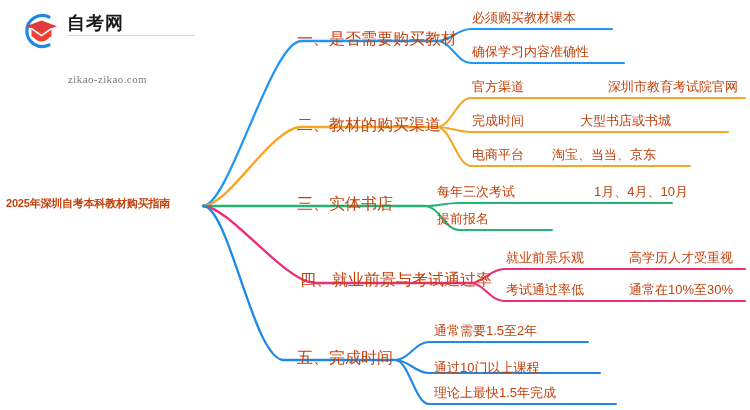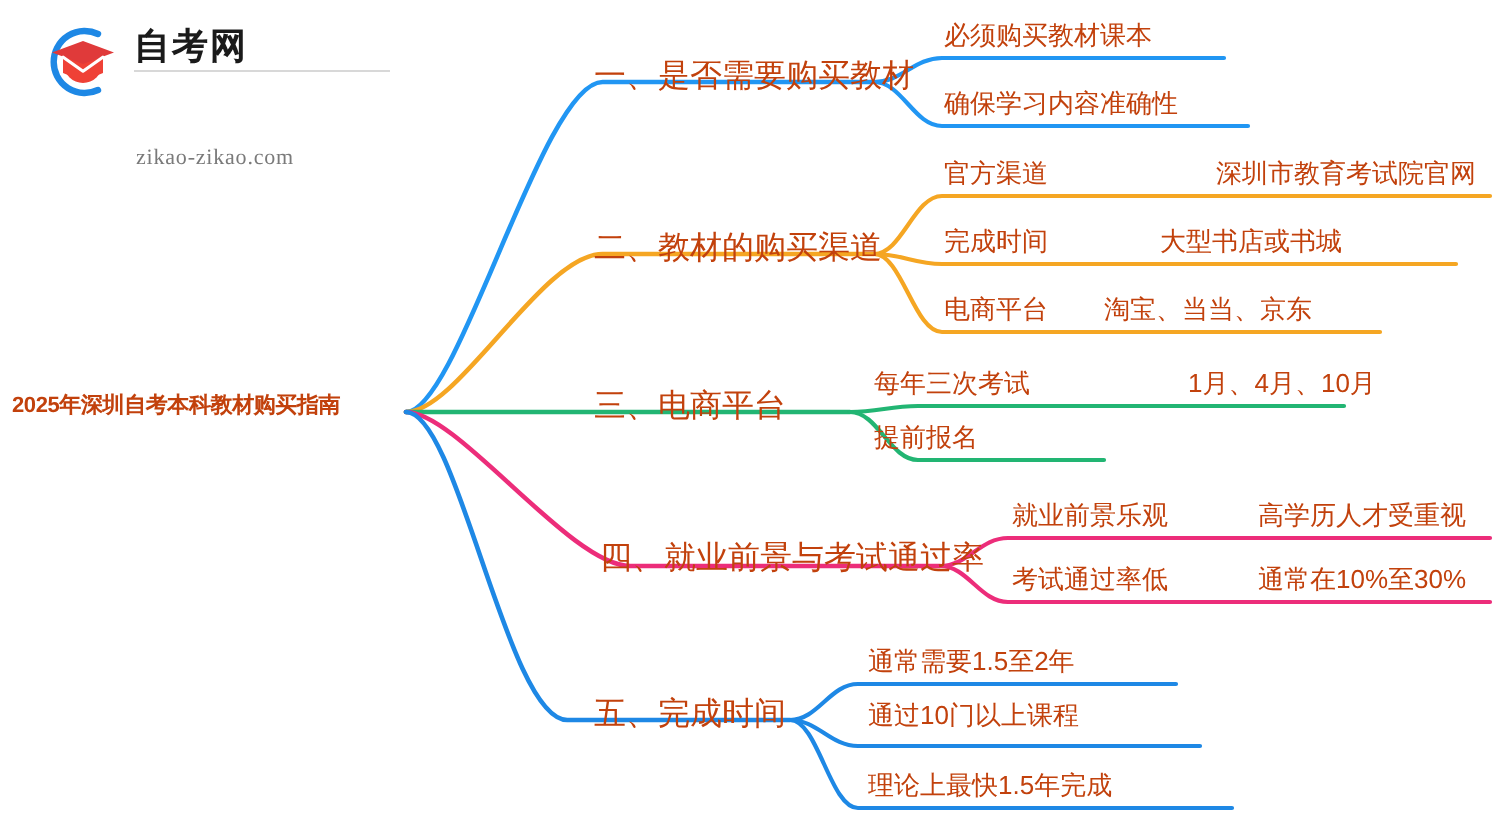--- a/index.html
+++ b/index.html
@@ -148,28 +148,28 @@
       <div class="mm-label branch-label" style="left: 297px; top: 31px;">一、是否需要购买教材</div>
       <div class="mm-label child-label" style="left: 472px; top: 11px;">必须购买教材课本</div>
       <div class="mm-label child-label" style="left: 472px; top: 45px;">确保学习内容准确性</div>
       <div class="mm-label branch-label" style="left: 297px; top: 117px;">二、教材的购买渠道</div>
       <div class="mm-label child-label" style="left: 472px; top: 80px;">官方渠道</div>
       <div class="mm-label leaf-label" style="left: 580px; top: 80px; margin-left: 28px;">深圳市教育考试院官网</div>
       <div class="mm-label child-label" style="left: 472px; top: 114px;">完成时间</div>
       <div class="mm-label leaf-label" style="left: 580px; top: 114px;">大型书店或书城</div>
       <div class="mm-label child-label" style="left: 472px; top: 148px;">电商平台</div>
       <div class="mm-label leaf-label" style="left: 552px; top: 148px; font-family: Liberation Serif, serif;">淘宝、当当、京东</div>
-      <div class="mm-label branch-label" style="left: 297px; top: 196px;">三、电商平台</div>
+      <div class="mm-label branch-label" style="left: 297px; top: 196px;">三、实体书店</div>
       <div class="mm-label child-label" style="left: 437px; top: 185px;">每年三次考试</div>
       <div class="mm-label leaf-label" style="left: 578px; top: 185px; margin-left: 16px;">1月、4月、10月</div>
       <div class="mm-label child-label" style="left: 437px; top: 212px;">提前报名</div>
       <div class="mm-label branch-label" style="left: 300px; top: 272px;">四、就业前景与考试通过率</div>
       <div class="mm-label child-label" style="left: 506px; top: 251px;">就业前景乐观</div>
       <div class="mm-label leaf-label" style="left: 629px; top: 251px;">高学历人才受重视</div>
       <div class="mm-label child-label" style="left: 506px; top: 283px;">考试通过率低</div>
       <div class="mm-label leaf-label" style="left: 629px; top: 283px;">通常在10%至30%</div>
       <div class="mm-label branch-label" style="left: 297px; top: 350px;">五、完成时间</div>
       <div class="mm-label child-label" style="left: 434px; top: 324px;">通常需要1.5至2年</div>
-      <div class="mm-label child-label" style="left: 434px; top: 351px;">通过10门以上课程</div>
+      <div class="mm-label child-label" style="left: 434px; top: 361px;">通过10门以上课程</div>
       <div class="mm-label child-label" style="left: 434px; top: 386px;">理论上最快1.5年完成</div>
     </div>
 
 </div>
 
 </body></html>

